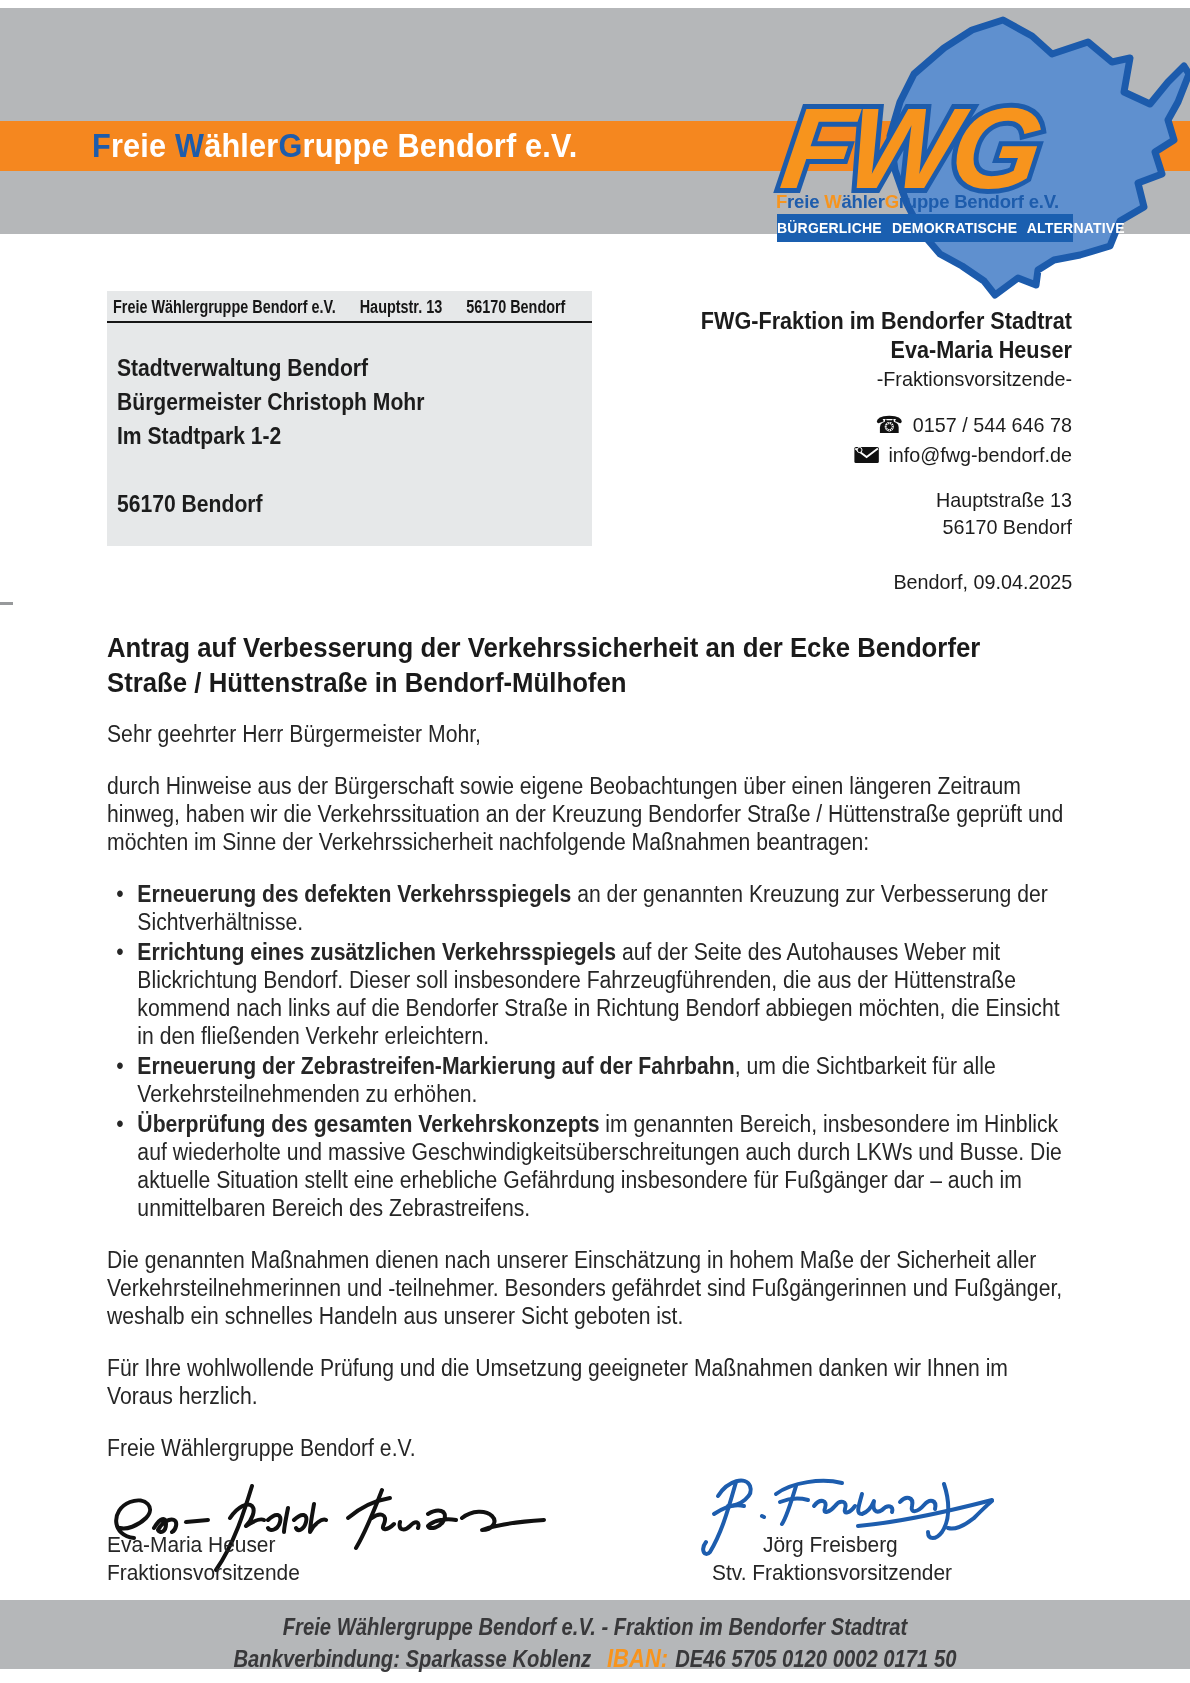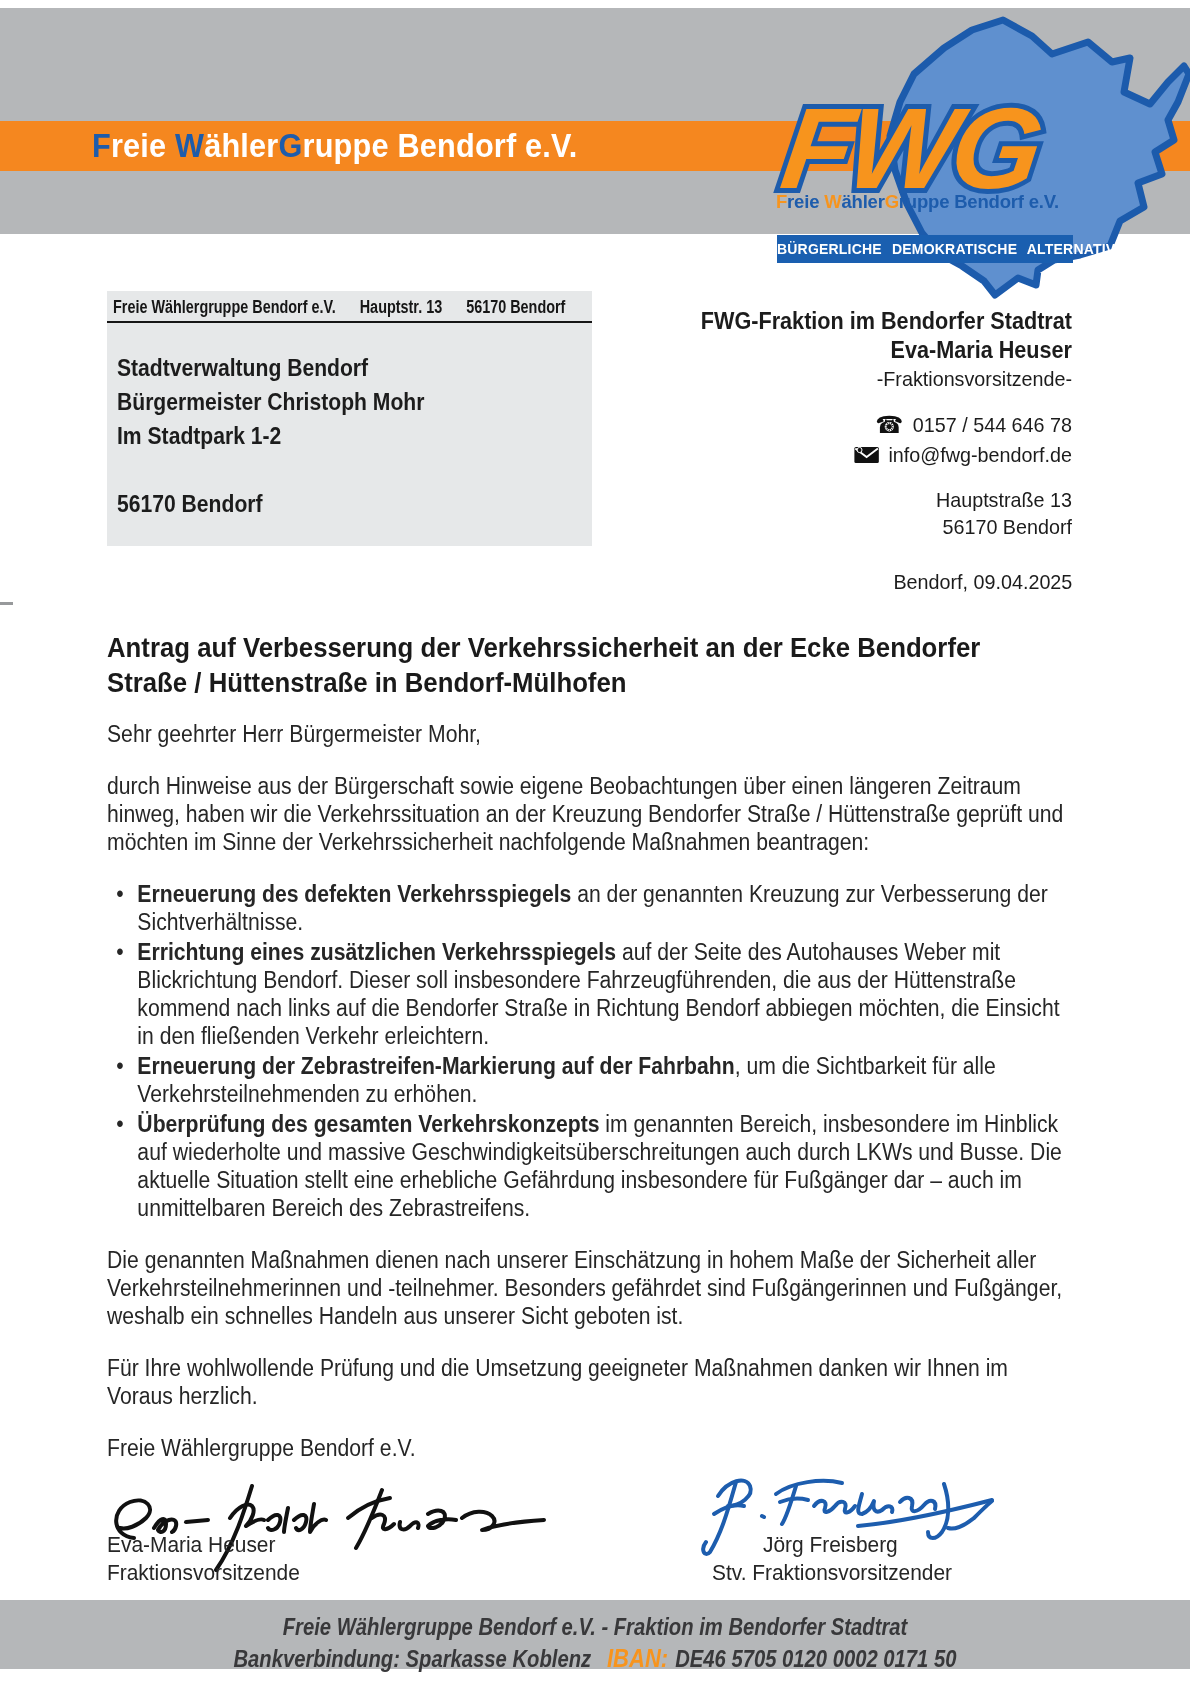--- a/index.html
+++ b/index.html
@@ -13,21 +13,21 @@
                font-size:33px;font-weight:bold;white-space:nowrap;
                transform:scaleX(.93);transform-origin:0 0;letter-spacing:.2px;}
   .seg-blue{color:#1e5cab}.seg-white{color:#ffffff}
 
   
   .logo{position:absolute;left:700px;top:0;width:490px;height:320px;}
   .logo svg{position:absolute;left:0;top:0;}
   .logo-name{position:absolute;left:776px;top:183px;width:300px;font-size:18.5px;font-weight:bold;
              white-space:nowrap;letter-spacing:-.2px;}
   .lseg-o{color:#f7941d}.lseg-b{color:#1d5cac}
-  .logo-tagline{position:absolute;left:777px;top:227px;width:296px;height:28px;background:#1a5fb0;
+  .logo-tagline{position:absolute;left:777px;top:206px;width:296px;height:28px;background:#1a5fb0;
                 color:#fff;font-size:14px;font-weight:bold;text-align:center;line-height:28px;
                 word-spacing:6px;letter-spacing:.2px;white-space:nowrap;}
 
   
   .fold-mark{position:absolute;left:0;top:594px;width:13px;height:3px;background:#97999b;}
 
   
   .addr-box{position:absolute;left:107px;top:283px;width:485px;height:255px;background:#e6e8e9;}
   .sender-line{border-bottom:2.5px solid #161616;padding:6px 6px 3px 6px;}
   .sender-inner{display:flex;gap:30px;font-size:18px;font-weight:bold;color:#161616;white-space:nowrap;

